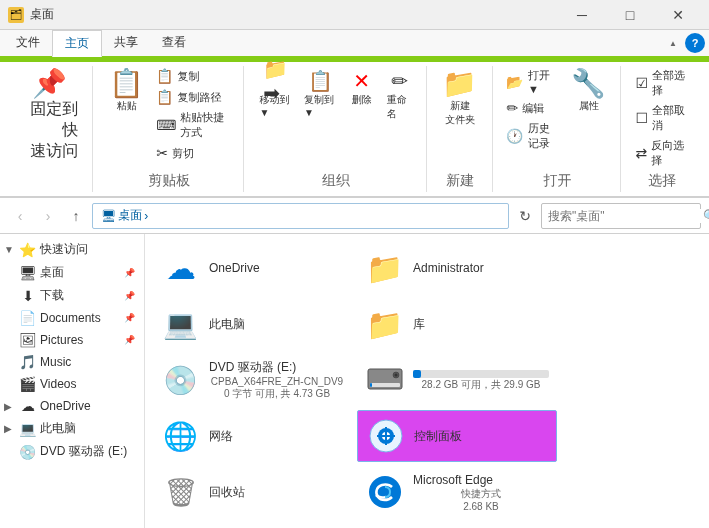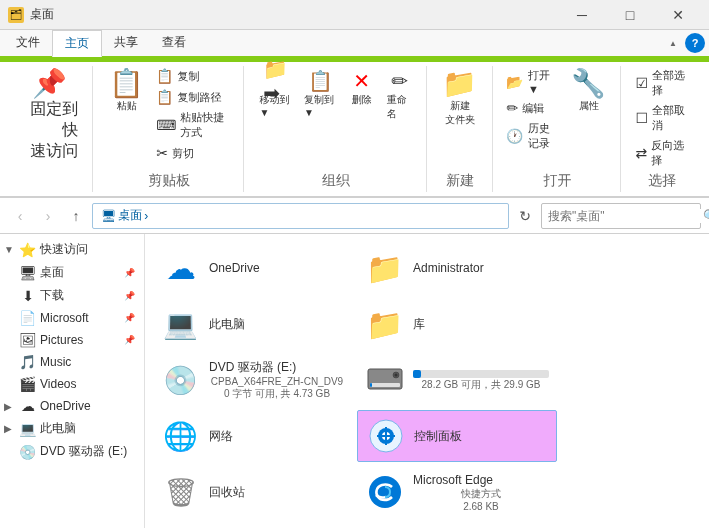--- a/index.html
+++ b/index.html
@@ -54,21 +54,21 @@
     .sidebar-item { display: flex; align-items: center; padding: 3px 8px; cursor: pointer; font-size: 12px; color: #333; gap: 4px; }
     .sidebar-section { display: flex; align-items: center; padding: 3px 4px; cursor: pointer; font-size: 12px; color: #333; gap: 4px; font-weight: normal; }
     .sidebar-child { padding-left: 20px; }
     .expand-icon { width: 12px; font-size: 10px; color: #666; }
     .sidebar-icon { width: 16px; height: 16px; display: flex; align-items: center; justify-content: center; font-size: 14px; }
     .pin-icon { font-size: 9px; color: #0078d7; margin-left: auto; }
 
     
     .content { flex: 1; background: white; padding: 8px; display: flex; flex-wrap: wrap; align-content: flex-start; gap: 4px; overflow-y: auto; }
     .file-item { width: 200px; height: 52px; display: flex; align-items: center; gap: 8px; padding: 4px 8px; cursor: pointer; border-radius: 2px; }
-    .file-item.selected { background: #f0abfc; border: 1px solid #7ab4ea; }
+    .file-item.selected { background: #d946ef; border: 1px solid #7ab4ea; }
     .file-icon { width: 40px; height: 40px; display: flex; align-items: center; justify-content: center; font-size: 32px; flex-shrink: 0; }
     .file-info { flex: 1; overflow: hidden; }
     .file-name { font-size: 12px; color: #333; white-space: nowrap; overflow: hidden; text-overflow: ellipsis; }
     .file-detail { font-size: 10px; color: #666; white-space: nowrap; overflow: hidden; text-overflow: ellipsis; text-align: center; }
 
     
     .drive-bar { width: 100%; height: 8px; background: #e0e0e0; border-radius: 2px; margin-top: 2px; position: relative; }
     .drive-bar-fill { height: 100%; background: #0078d7; border-radius: 2px; }
 
     .ribbon-big-btn { display: flex; flex-direction: column; align-items: center; padding: 4px 6px; cursor: pointer; border-radius: 2px; font-size: 10px; color: #333; gap: 1px; }
@@ -255,21 +255,21 @@
       <span>桌面</span>
       <span class="pin-icon">📌</span>
     </div>
     <div class="sidebar-item sidebar-child">
       <span class="sidebar-icon">⬇</span>
       <span>下载</span>
       <span class="pin-icon">📌</span>
     </div>
     <div class="sidebar-item sidebar-child">
       <span class="sidebar-icon">📄</span>
-      <span>Microsoft</span>
+      <span>Documents</span>
       <span class="pin-icon">📌</span>
     </div>
     <div class="sidebar-item sidebar-child">
       <span class="sidebar-icon">🖼</span>
       <span>Pictures</span>
       <span class="pin-icon">📌</span>
     </div>
     <div class="sidebar-item sidebar-child">
       <span class="sidebar-icon">🎵</span>
       <span>Music</span>

